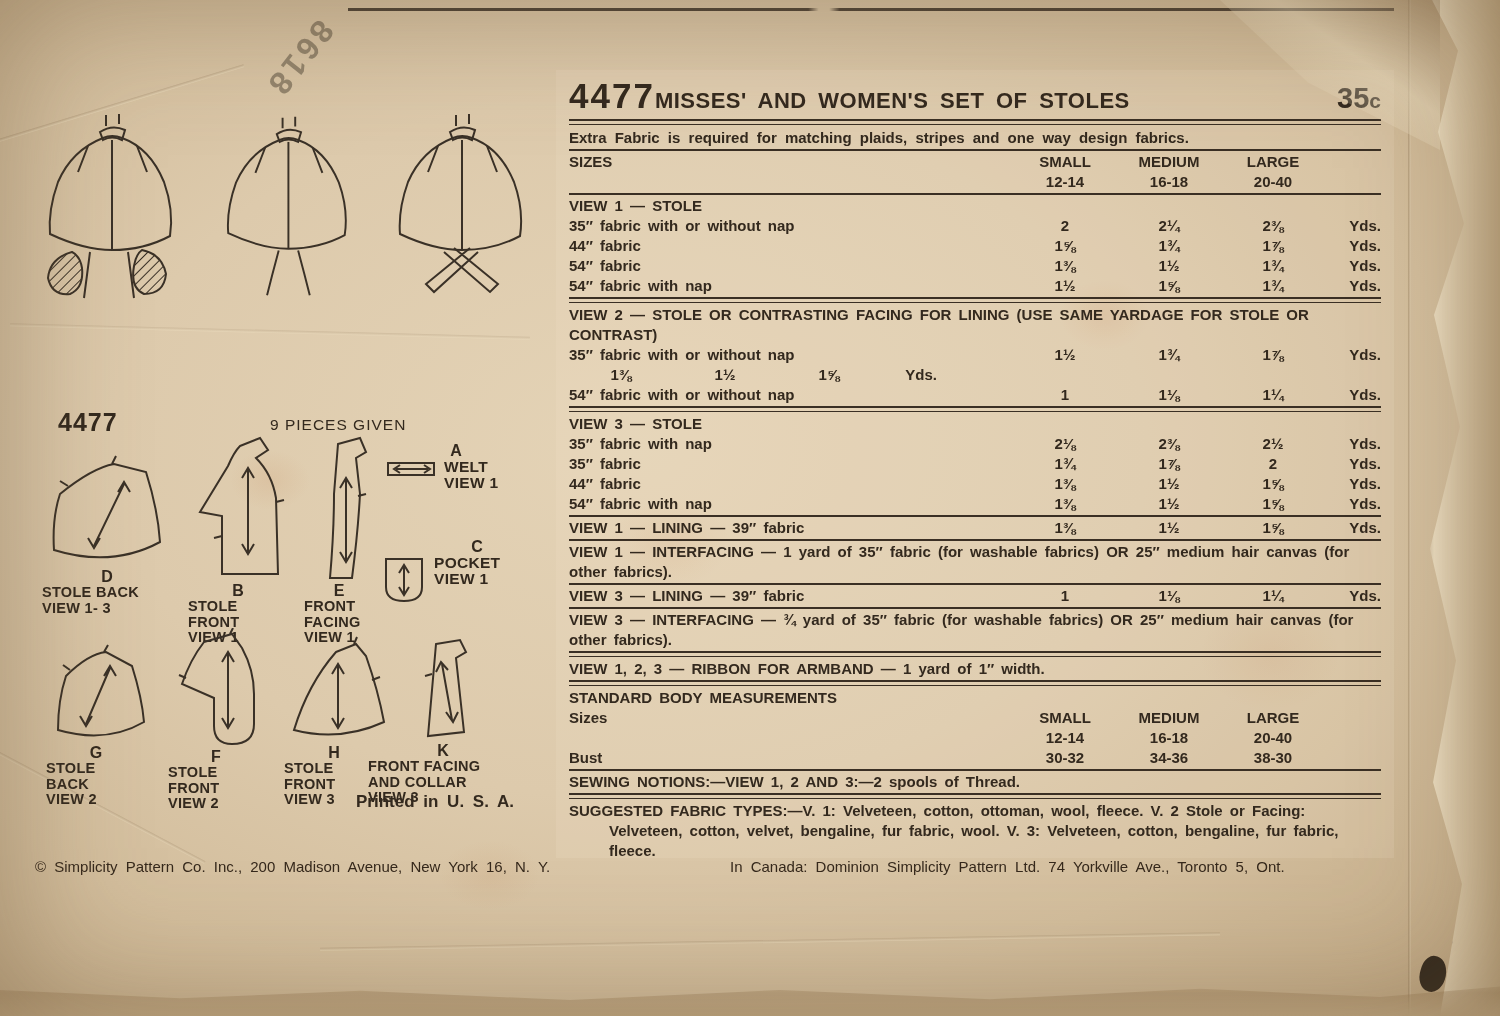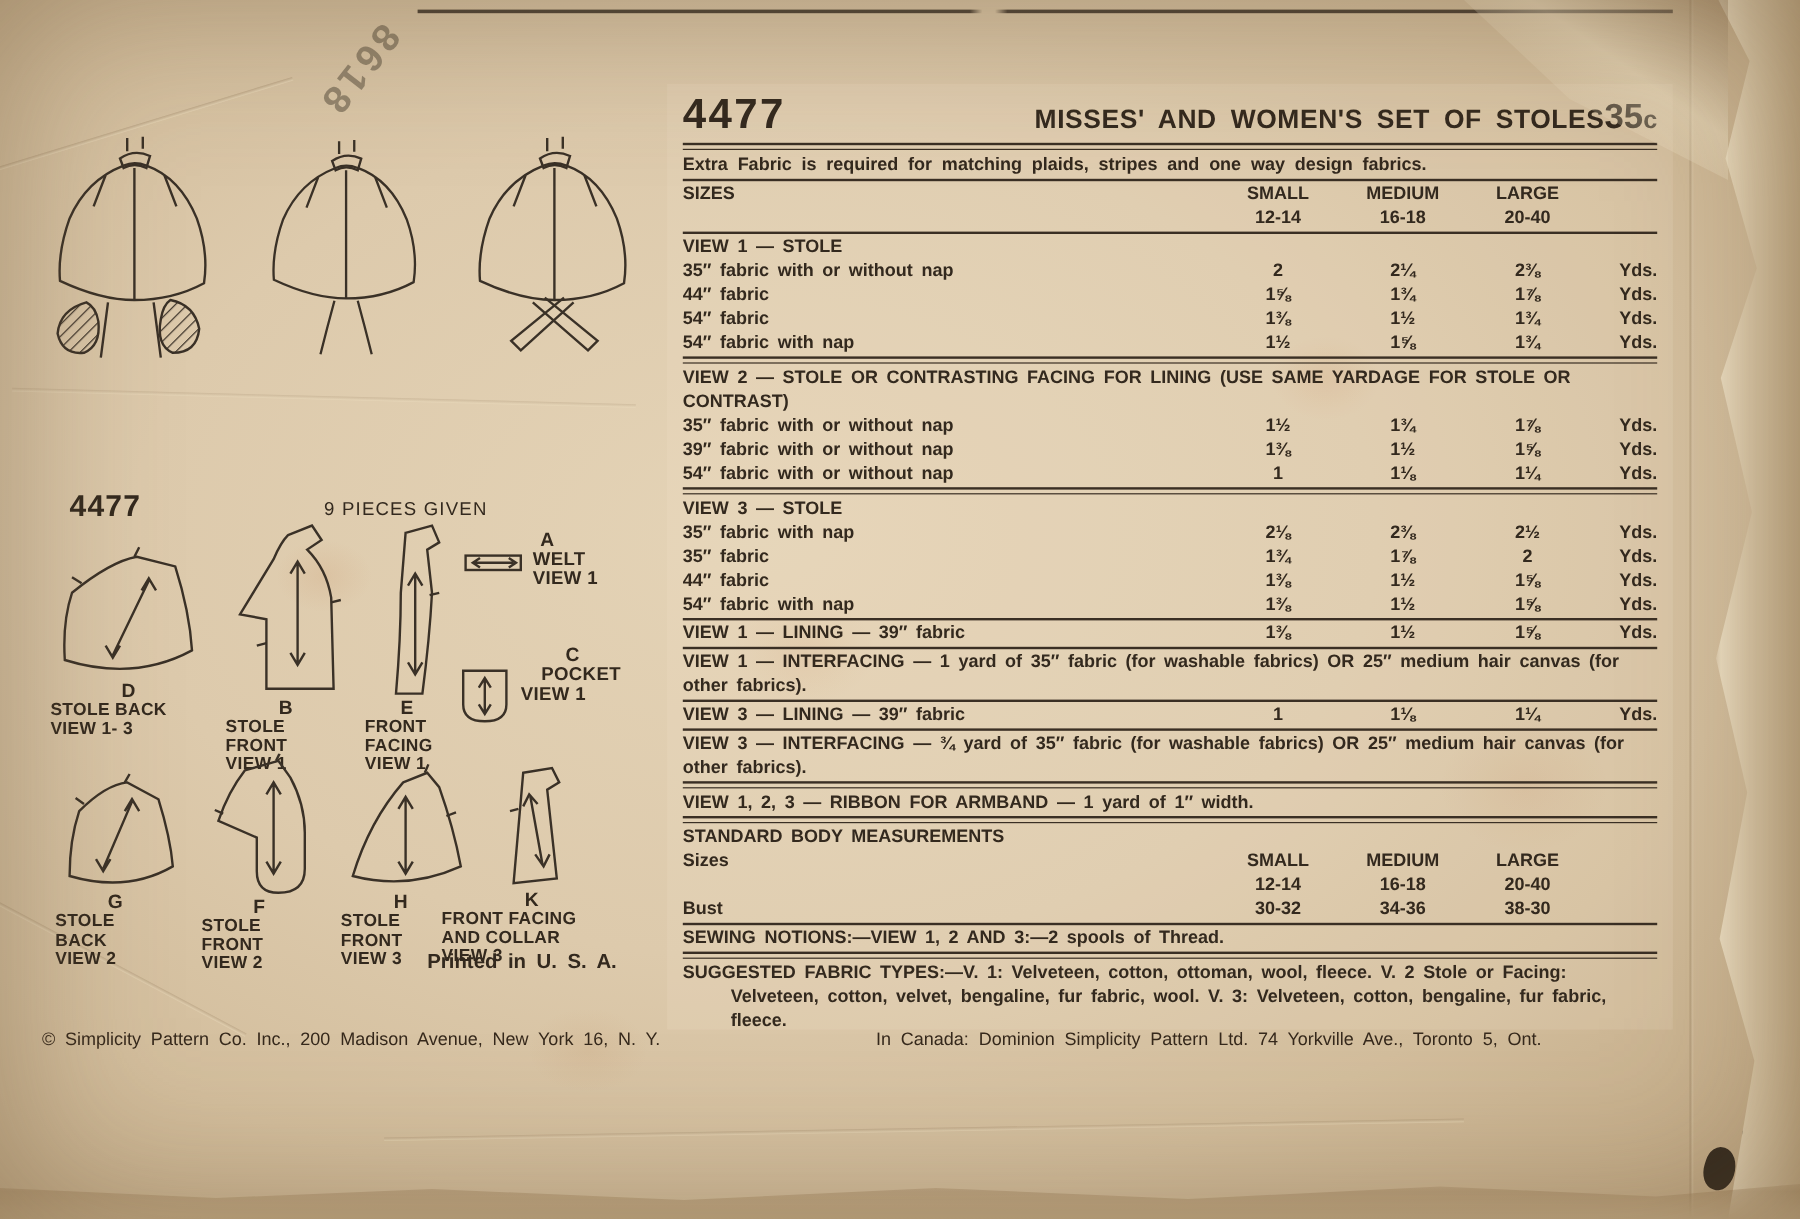--- a/index.html
+++ b/index.html
@@ -37,21 +37,21 @@
   .piece svg{display:block;}
   .iconrow{display:flex;align-items:flex-start;gap:6px;}
   .printed{position:absolute;left:356px;top:792px;font-size:17px;font-weight:bold;word-spacing:4px;}
   
   .foot{position:absolute;top:858px;font-size:15px;font-weight:normal;word-spacing:4px;color:#36291c;}
   
   .panel{position:absolute;left:556px;top:70px;width:838px;height:788px;box-sizing:border-box;
     border:3px solid #2c२218;border-color:#2c2218;padding:4px 13px 6px;background:rgba(246,236,214,0.14);overflow:hidden;}
   .phead{display:flex;align-items:baseline;margin:2px 0 3px;}
   .pnum{font-size:35px;font-weight:bold;letter-spacing:2px;line-height:40px;}
-  .ptitle{flex:1;text-align:right;font-size:22px;font-weight:bold;letter-spacing:.5px;word-spacing:5px;}
+  .ptitle{flex:1;text-align:left;font-size:22px;font-weight:bold;letter-spacing:.5px;word-spacing:5px;}
   .pprice{font-size:29px;font-weight:bold;}
   .pprice .cu{font-size:21px;}
   .sep{border-top:2px solid #3a2f24;margin:1px 0;}
   .sep2{height:3px;border-top:2px solid #3a2f24;border-bottom:1px solid #3a2f24;margin:1px 0 2px;}
   .note{font-size:15px;font-weight:bold;line-height:21px;word-spacing:4px;}
   .yrow{display:flex;align-items:flex-end;font-size:15px;font-weight:bold;line-height:20px;word-spacing:3px;}
   .ylab{flex:1;}
   .yv{width:104px;text-align:center;}
   .yu{width:56px;text-align:right;}
   .shead{font-size:15px;font-weight:bold;line-height:20px;word-spacing:3px;}
@@ -180,21 +180,21 @@
   <div class="piece" style="left:380px;top:538px;width:140px;">
     <div class="pl" style="width:70px;margin-left:62px;">C</div>
     <div class="iconrow">
       <svg width="48" height="50" viewBox="0 0 48 50">
         <g stroke="#3a3127" stroke-width="2" fill="none">
           <path d="M6,4 H42 V32 Q42,46 24,46 Q6,46 6,32 Z"></path>
           <path d="M24,12 V38 M19,18 L24,10 L29,18 M19,32 L24,40 L29,32"></path>
         </g>
       </svg>
       <div>
-        <div class="pt" style="font-size:15.5px;margin-left:17px;">POCKET</div>
+        <div class="pt" style="font-size:15.5px;">POCKET</div>
         <div class="pt" style="font-size:15.5px;">VIEW 1</div>
       </div>
     </div>
   </div>
 
   <div class="piece" style="left:46px;top:640px;width:110px;">
     <svg width="106" height="104" viewBox="0 0 106 104">
       <g stroke="#3a3127" stroke-width="2" fill="none">
         <path d="M20,36 Q42,14 60,12 L86,26 Q96,58 98,82 Q60,104 12,90 Q12,60 20,36 Z"></path>
         <path d="M58,12 l4,-7 M24,30 l-7,-5"></path>
@@ -322,21 +322,20 @@
 
           <div class="yrow">
             <span class="ylab">35″ fabric with or without nap</span>
             <span class="yv">1½</span>
             <span class="yv">1¾</span>
             <span class="yv">1⅞</span>
             <span class="yu">Yds.</span>
           </div>
 
           <div class="yrow">
-            <span class="ylab">39″ fabric with or without nap</span>
             <span class="yv">1⅜</span>
             <span class="yv">1½</span>
             <span class="yv">1⅝</span>
             <span class="yu">Yds.</span>
           </div>
 
           <div class="yrow">
             <span class="ylab">54″ fabric with or without nap</span>
             <span class="yv">1</span>
             <span class="yv">1⅛</span>

